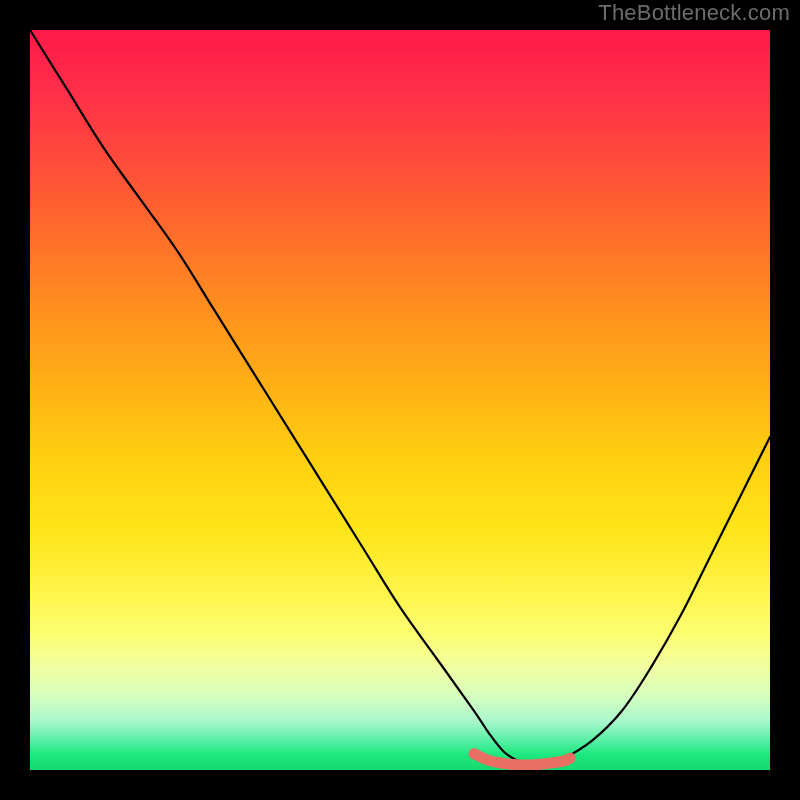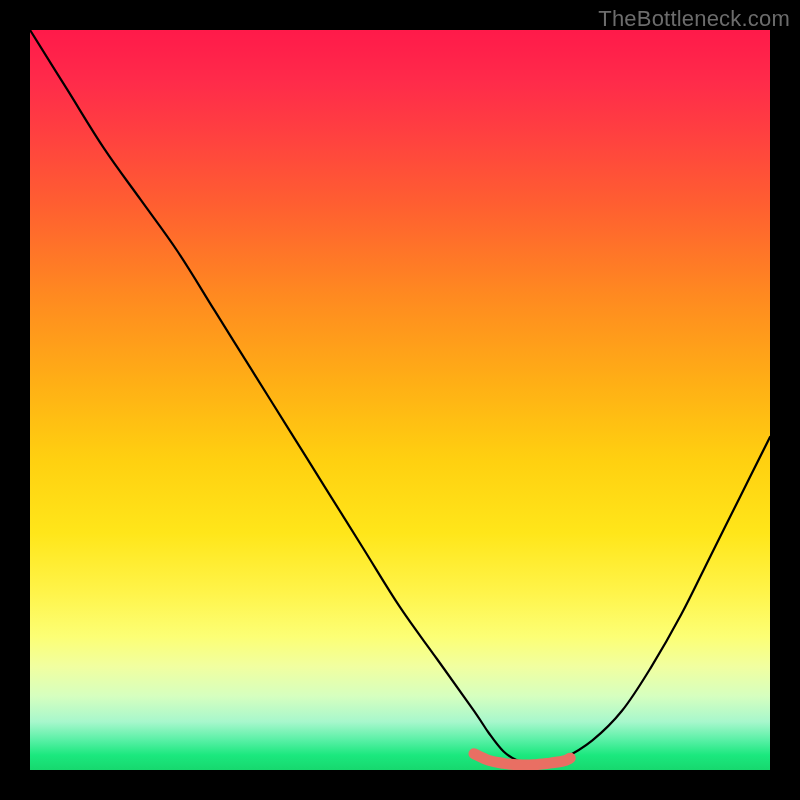--- a/index.html
+++ b/index.html
@@ -48,21 +48,21 @@
     );
   }
   .curve-svg {
     position: absolute;
     inset: 0;
     width: 740px;
     height: 740px;
   }
   .watermark {
     position: absolute;
-    top: 6px;
+    top: 0;
     right: 10px;
     color: #6c6c6c;
     font-size: 22px;
     letter-spacing: 0.2px;
   }
 </style>
 </head>
 <body>
 
 <div class="chart-container">

